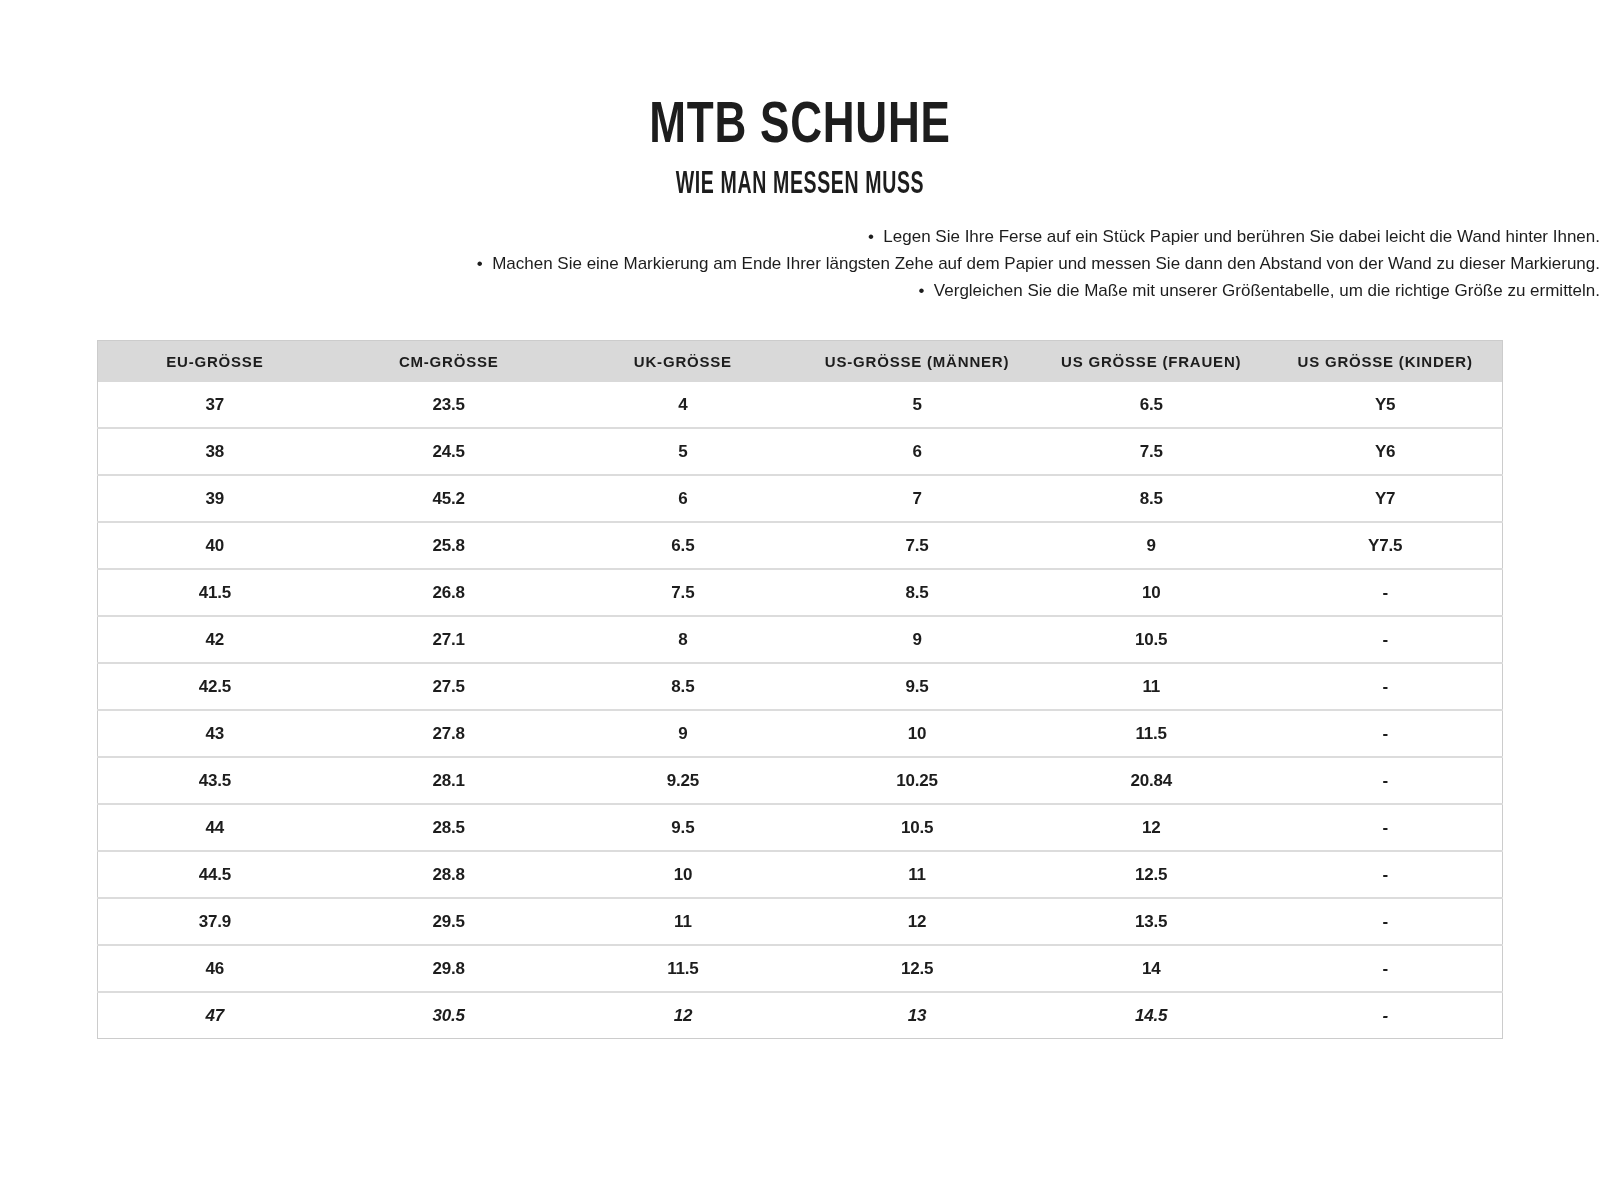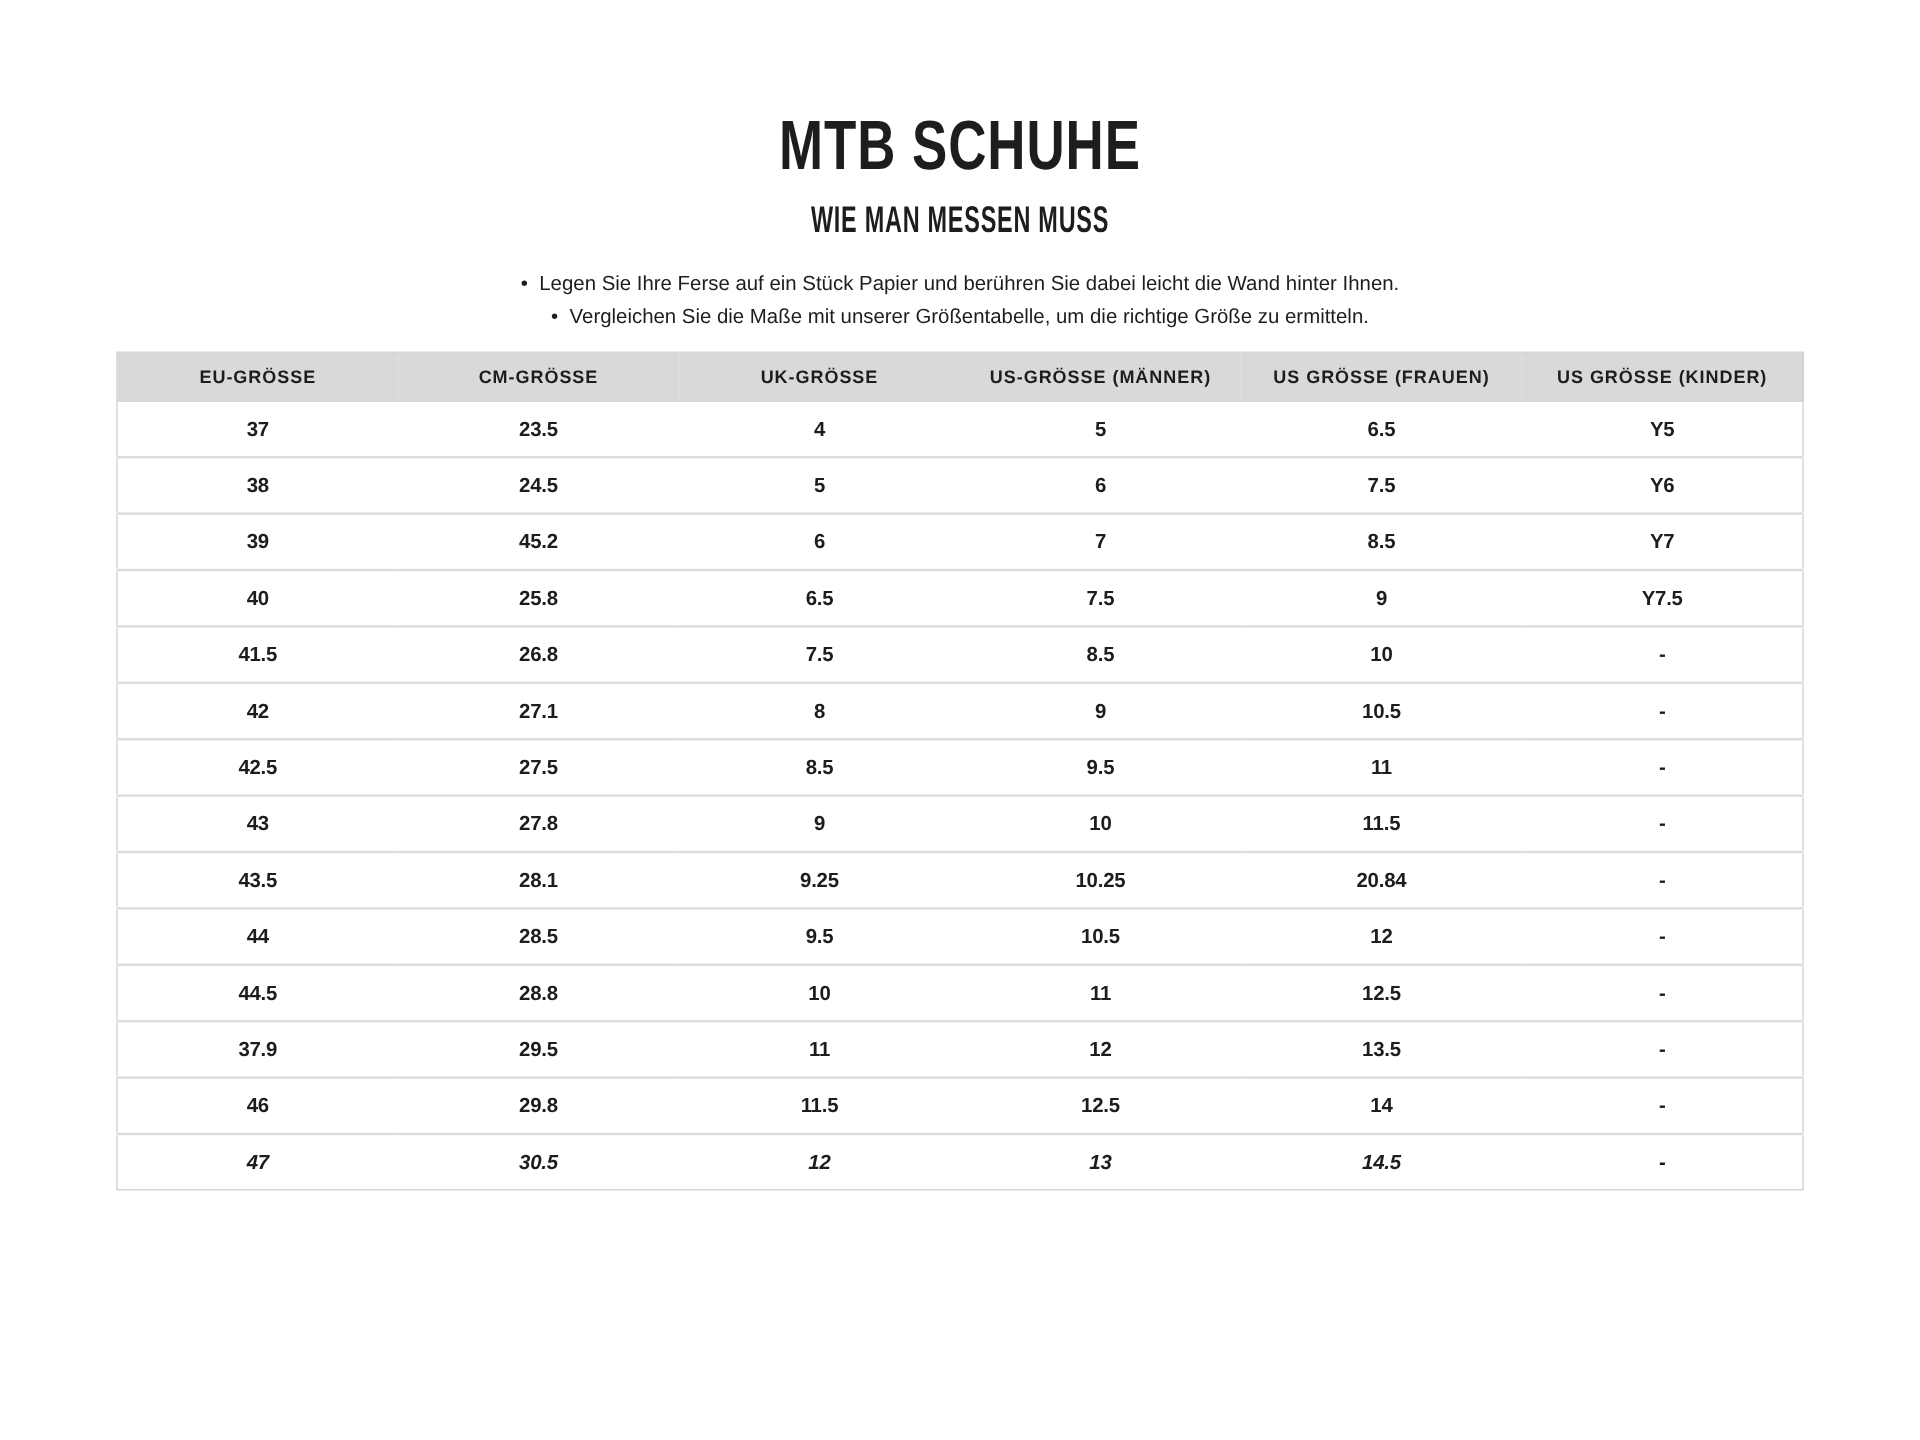--- a/index.html
+++ b/index.html
@@ -39,32 +39,32 @@
     transform: scaleX(0.63);
     transform-origin: 50% 50%;
     white-space: nowrap;
   }
   .instructions {
     list-style: none;
     margin: 22px 0 0 0;
     padding: 0;
   }
   .instructions li {
-    text-align: center;
+    text-align: right;
     font-size: 17px;
     line-height: 27px;
     color: #1d1d1d;
     white-space: nowrap;
   }
   .instructions li::before {
     content: "\2022\00a0\00a0";
   }
   .size-table {
     width: 1406px;
-    margin: 16px auto 0 auto;
+    margin: 36px auto 0 auto;
     border-collapse: collapse;
     table-layout: fixed;
   }
   .size-table, .size-table td, .size-table th {
     border: 0;
   }
   .size-table {
     border: 1px solid #cccccc;
   }
   .size-table th {
@@ -99,20 +99,21 @@
 <body>
 
 <div class="page">
 
   <h1 class="title">MTB SCHUHE</h1>
 
   <h2 class="subtitle">WIE MAN MESSEN MUSS</h2>
 
   <ul class="instructions">
       <li>Legen Sie Ihre Ferse auf ein Stück Papier und berühren Sie dabei leicht die Wand hinter Ihnen.</li>
+      <li>Machen Sie eine Markierung am Ende Ihrer längsten Zehe auf dem Papier und messen Sie dann den Abstand von der Wand zu dieser Markierung.</li>
       <li>Vergleichen Sie die Maße mit unserer Größentabelle, um die richtige Größe zu ermitteln.</li>
     </ul>
 
   <table class="size-table">
     <thead>
         <tr>
           <th>EU-GRÖSSE</th>
           <th>CM-GRÖSSE</th>
           <th>UK-GRÖSSE</th>
           <th>US-GRÖSSE (MÄNNER)</th>

